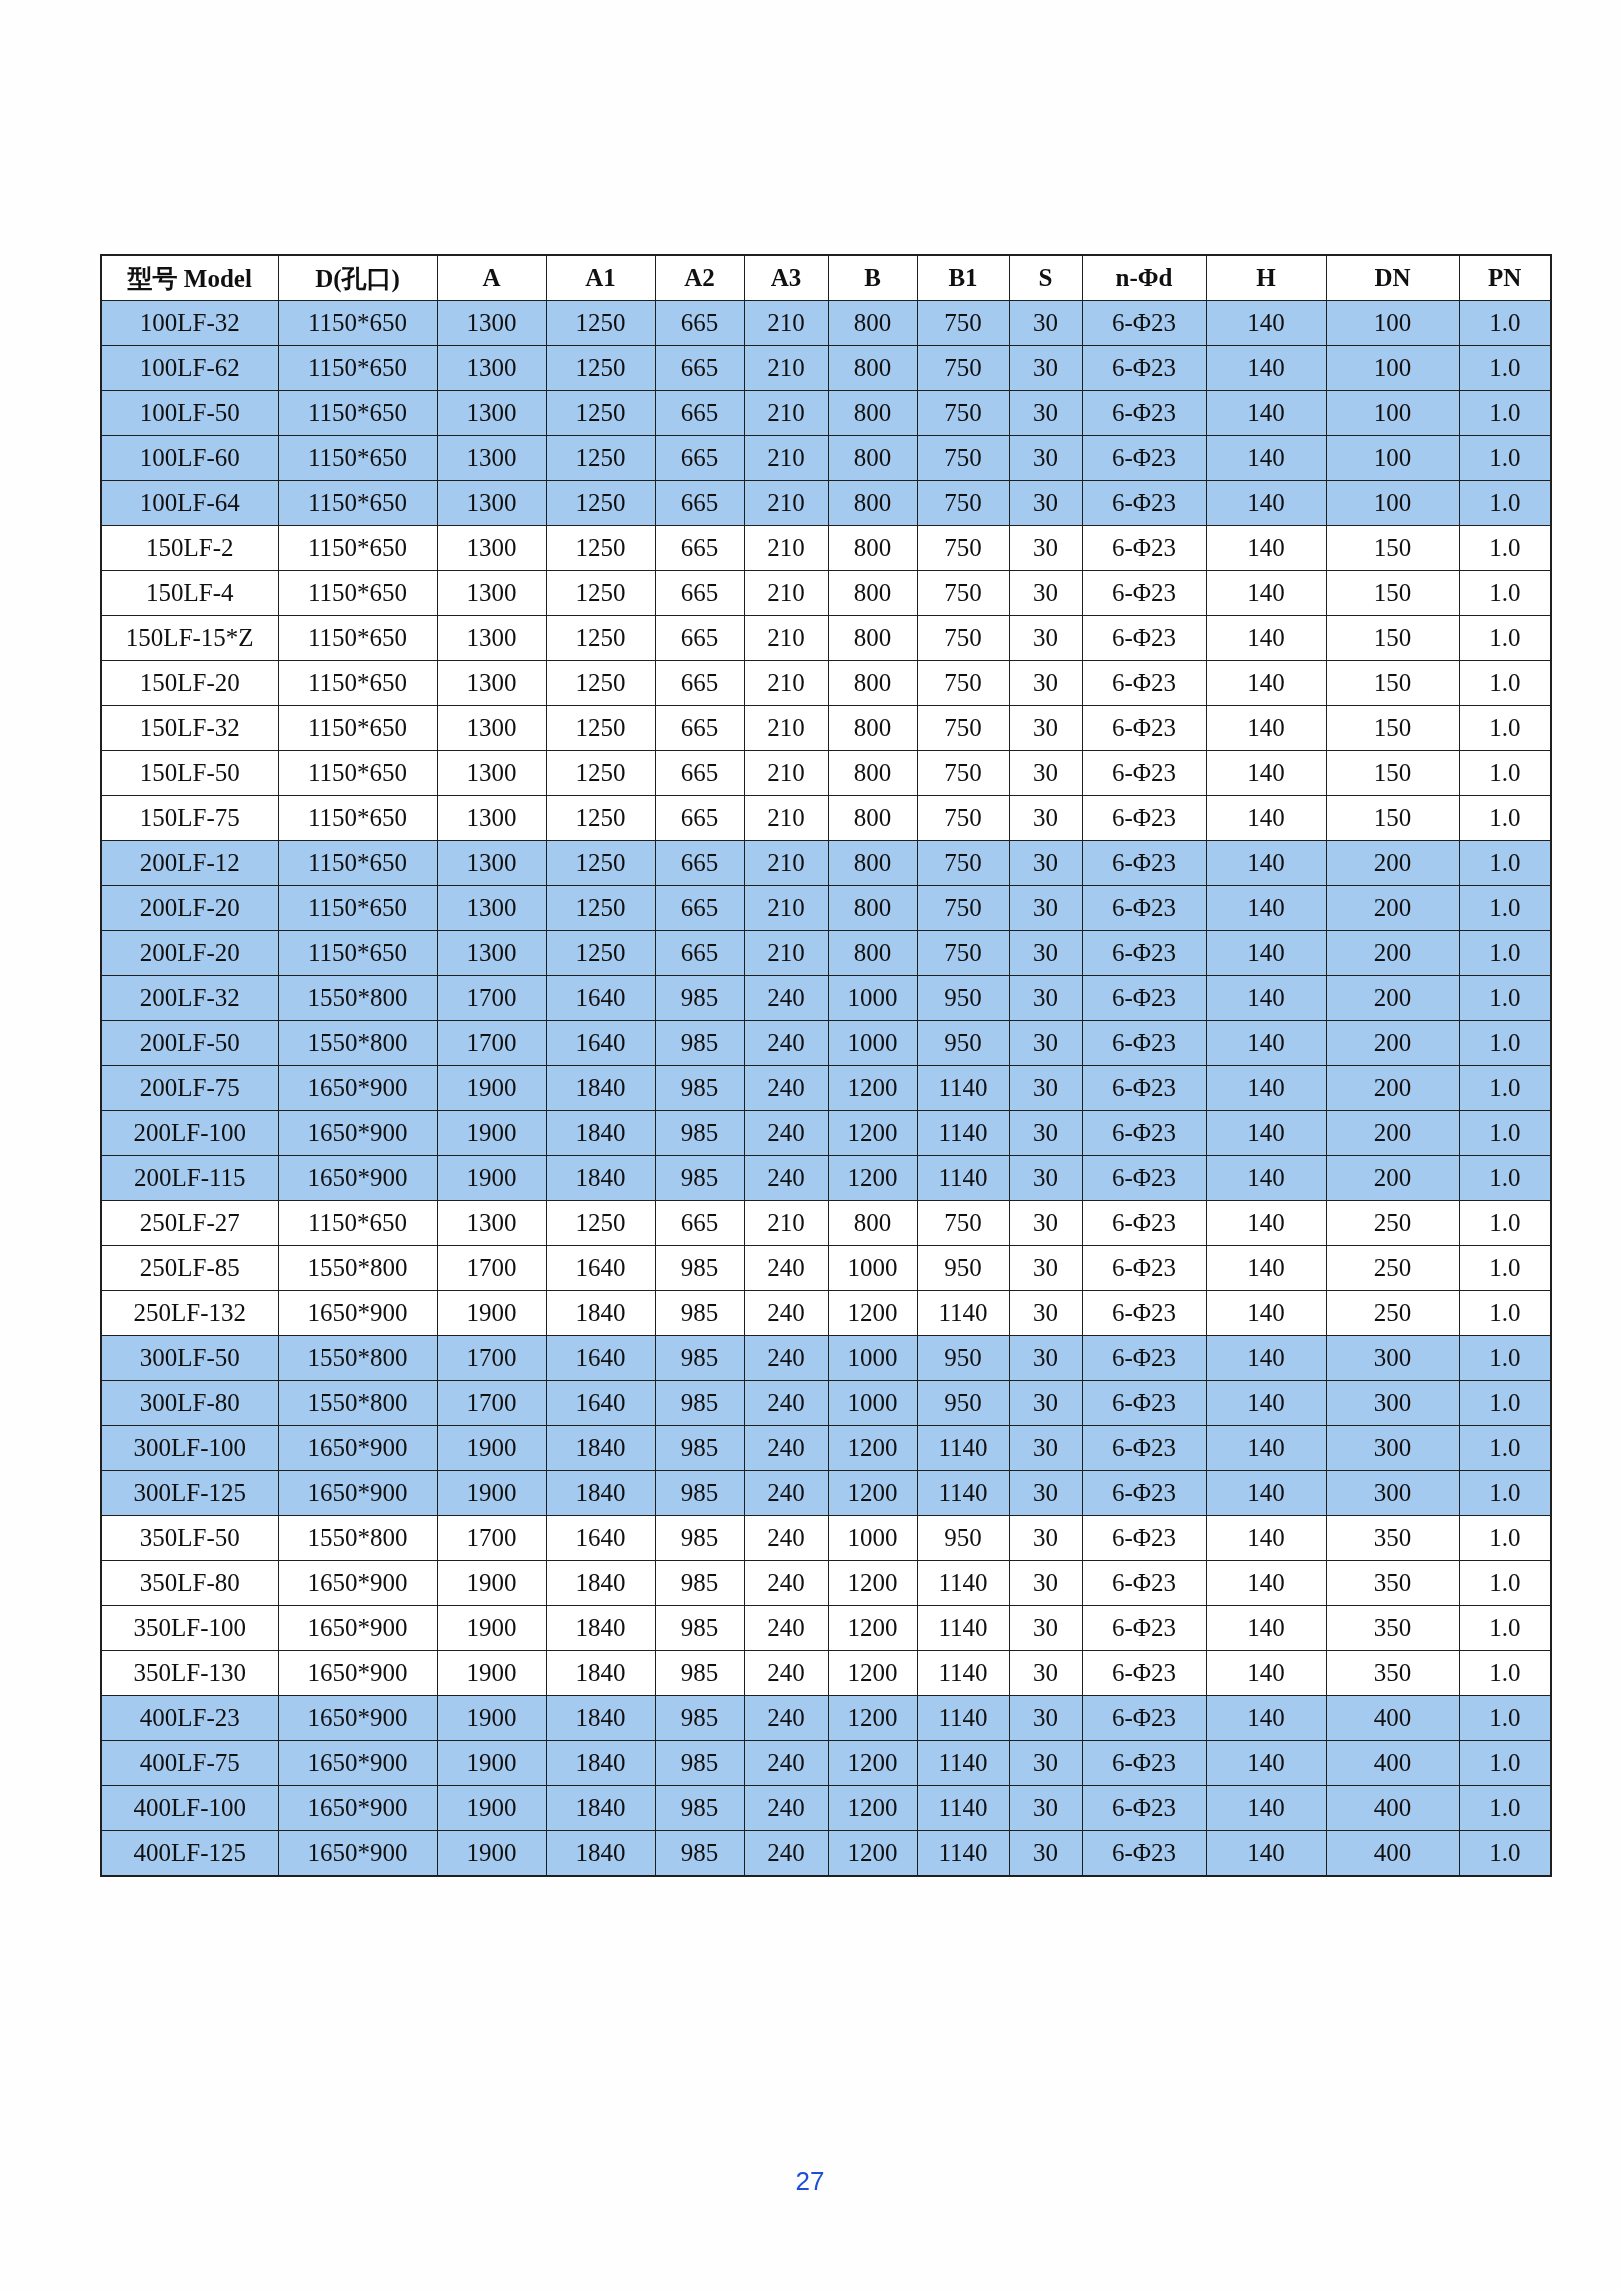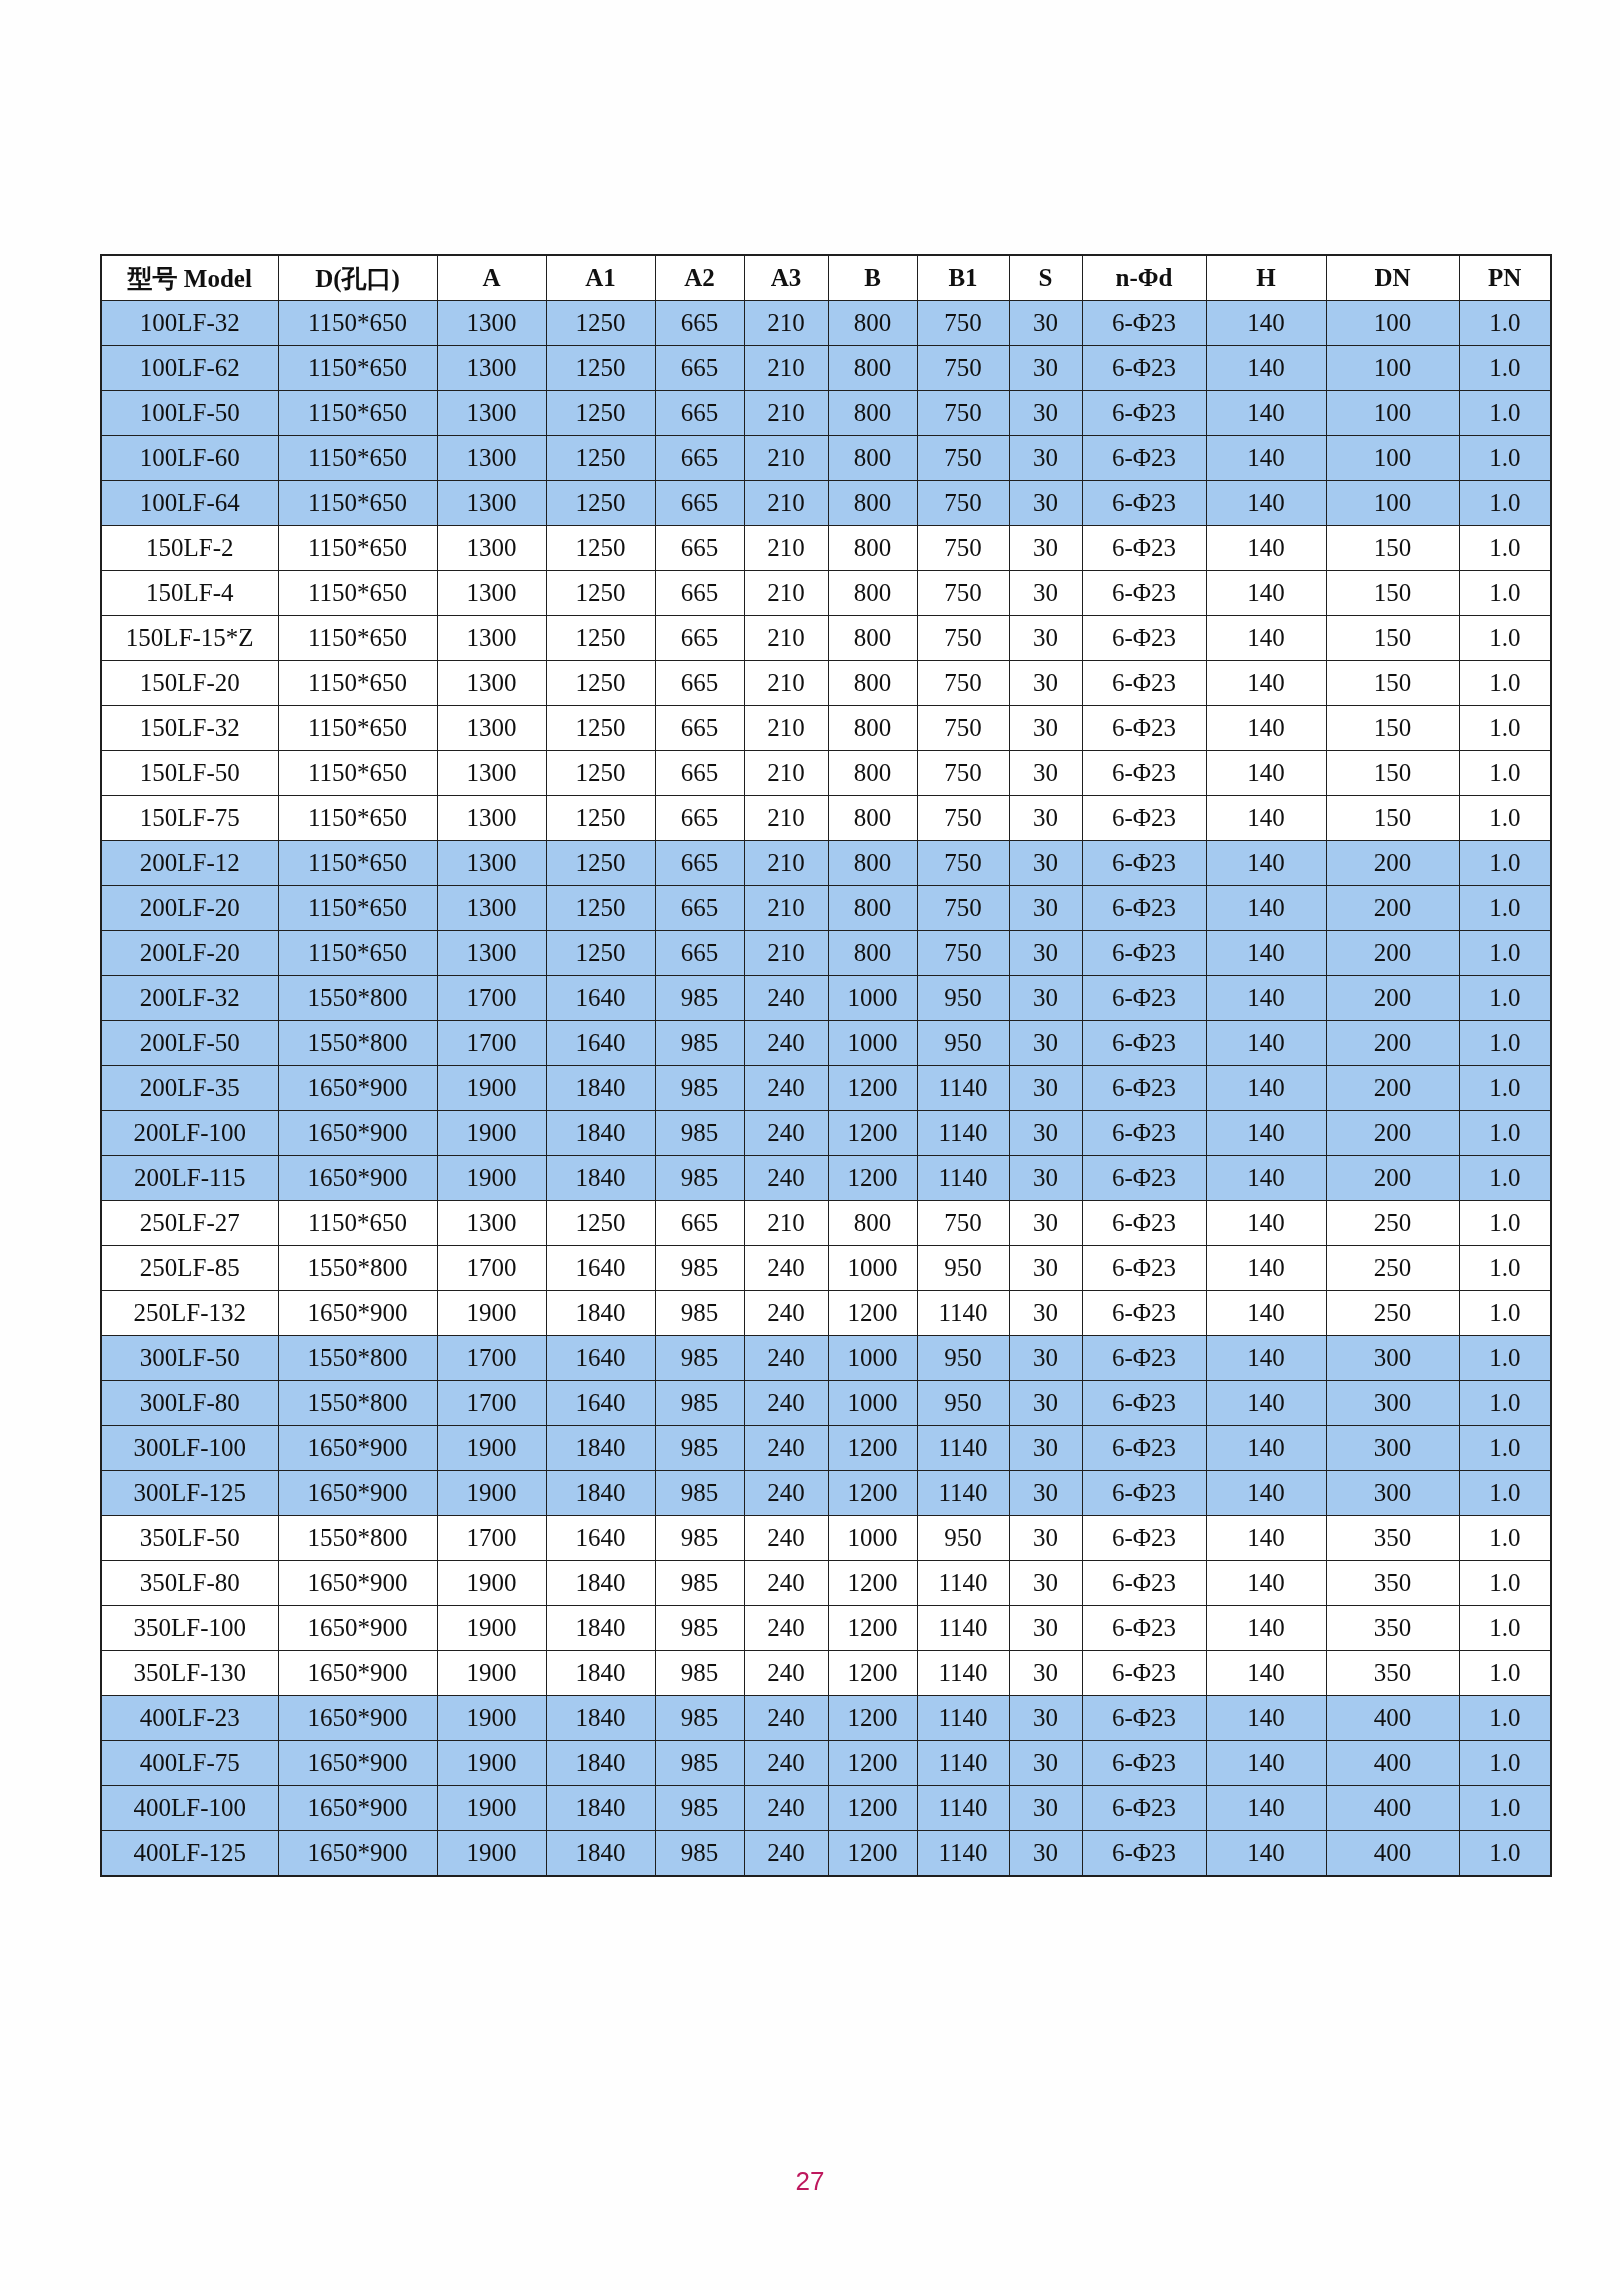--- a/index.html
+++ b/index.html
@@ -39,21 +39,21 @@
   }
   .spec-table thead th { background: #ffffff; font-weight: bold; }
   .spec-table tr.shaded td { background: var(--shaded); }
   .page-number {
     position: absolute;
     top: 2166px; left: 0;
     width: 1620px;
     text-align: center;
     font-family: "Liberation Sans", sans-serif;
     font-size: 26px;
-    color: #be185d;
+    color: #1d4ed8;
   }
 </style>
 </head>
 <body>
 
 <div class="page">
 
   <table class="spec-table">
     <colgroup>
       <col style="width:177px">
@@ -337,21 +337,21 @@
           <td>240</td>
           <td>1000</td>
           <td>950</td>
           <td>30</td>
           <td>6-Φ23</td>
           <td>140</td>
           <td>200</td>
           <td>1.0</td>
         </tr>
         <tr class="shaded">
-          <td>200LF-35</td>
+          <td>200LF-75</td>
           <td>1650*900</td>
           <td>1900</td>
           <td>1840</td>
           <td>985</td>
           <td>240</td>
           <td>1200</td>
           <td>1140</td>
           <td>30</td>
           <td>6-Φ23</td>
           <td>140</td>

